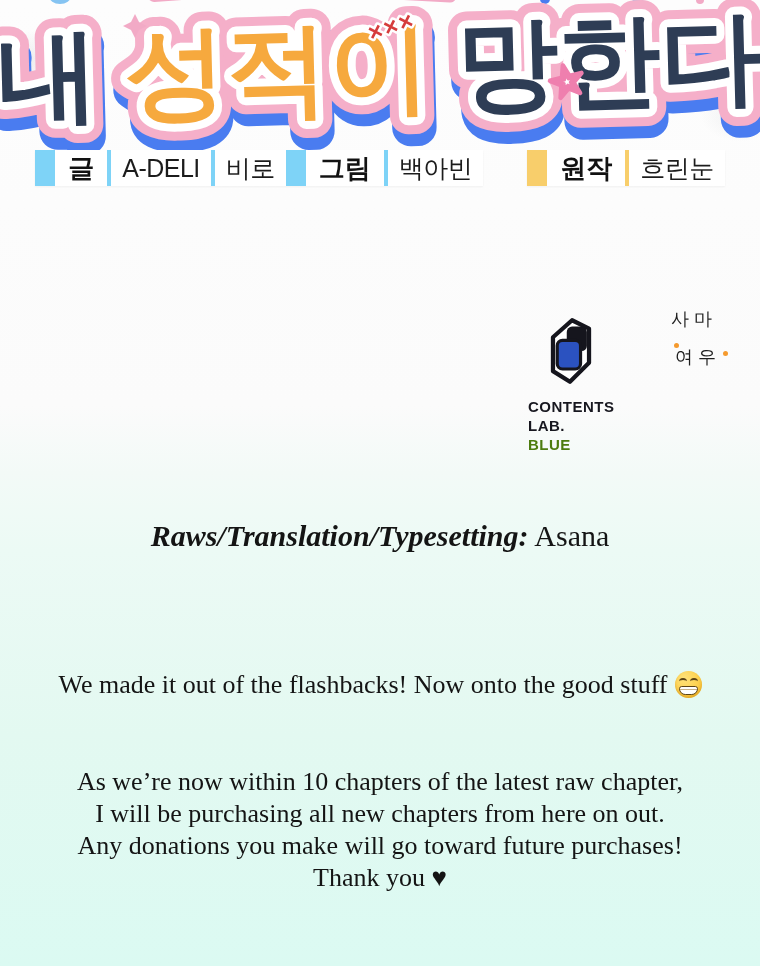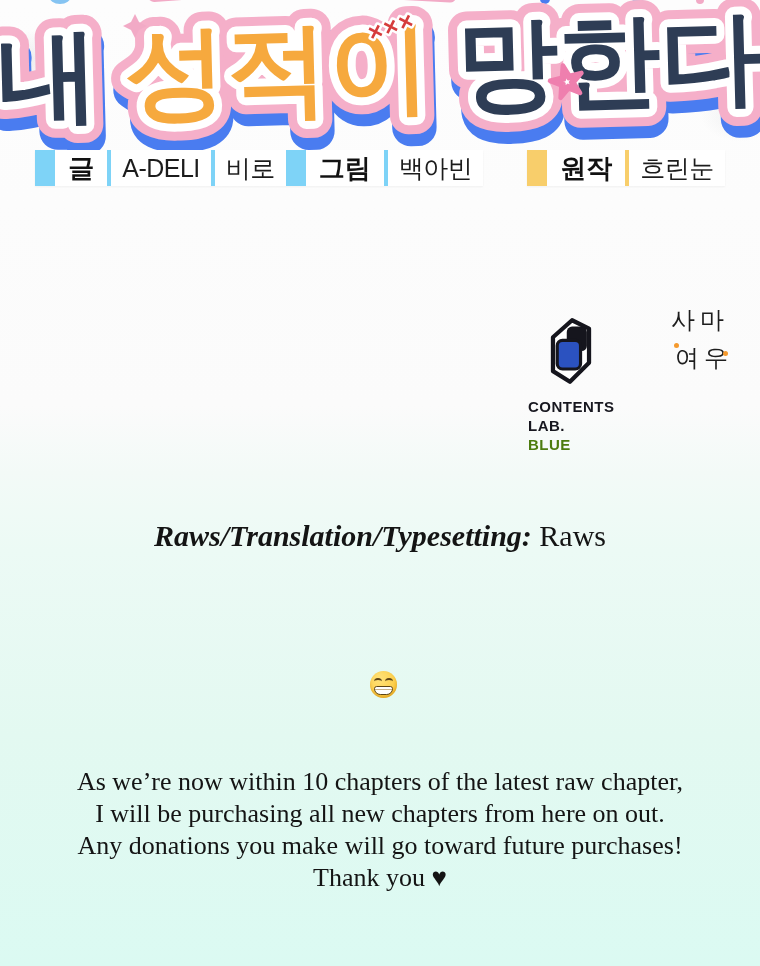--- a/index.html
+++ b/index.html
@@ -26,21 +26,21 @@
   .sep.blue{background:#7ed3f7;}
   .sep.yellow{background:#f8ce6b;}
   .role{font-weight:bold;font-size:26px;color:#121212;padding:0 13px;white-space:nowrap;}
   .pname{font-size:25px;color:#1c1c1c;padding:0 11px;white-space:nowrap;letter-spacing:-0.5px;}
 
   
   .clb{position:absolute;left:528px;top:316px;display:flex;align-items:center;gap:11px;flex-direction:column;}
   .clb-text{display:flex;flex-direction:column;line-height:19px;font-weight:bold;font-size:15px;letter-spacing:.5px;color:#17171f;}
   .clb-text .blue-word{color:#4d7c0f;}
   .samayeou{position:absolute;left:671px;top:303px;width:68px;color:#1d1d1d;}
-  .sy-line{font-size:24px;letter-spacing:5px;line-height:34px;white-space:nowrap;}
+  .sy-line{font-size:18px;letter-spacing:5px;line-height:34px;white-space:nowrap;font-family:Liberation Mono, monospace;}
   .sy-line.l2{margin-left:4px;margin-top:4px;}
   .sy-dot{position:absolute;width:5px;height:5px;border-radius:50%;background:#f59a2e;}
   .sy-dot.d1{left:3px;top:40px;}
   .sy-dot.d2{left:52px;top:48px;}
 
   
   .scanlation{position:absolute;left:0;top:516px;width:760px;text-align:center;
     font-family:"Liberation Serif",serif;font-size:30px;line-height:39px;color:#141414;}
   .scanlation .lbl{font-weight:bold;font-style:italic;}
   .note1{position:absolute;left:0;top:670px;width:760px;text-align:center;
@@ -131,25 +131,25 @@
 </div>
 
 <div class="samayeou">
   <div class="sy-line">사마</div>
   <div class="sy-line l2">여우</div>
   <div class="sy-dot d1"></div>
   <div class="sy-dot d2"></div>
 </div>
 
 <div class="scanlation">
-  <div><span class="lbl">Raws/Translation/Typesetting:</span> <span>Raws</span></div>
+  <div><span class="lbl">Raws/Translation/Typesetting:</span> <span>Asana</span></div>
 </div>
 
 <div class="note1">
-  <span class="emoji"><span class="eye left"></span><span class="eye right"></span><span class="mouth">
+  <span>We made it out of the flashbacks! Now onto the good stuff</span><span class="emoji"><span class="eye left"></span><span class="eye right"></span><span class="mouth">
         <span class="teeth-line"></span>
       </span></span>
 </div>
 
 <div class="paragraph">
   <div>As we’re now within 10 chapters of the latest raw chapter,</div>
   <div>I will be purchasing all new chapters from here on out.</div>
   <div>Any donations you make will go toward future purchases!</div>
   <div>Thank you ♥</div>
 </div>

